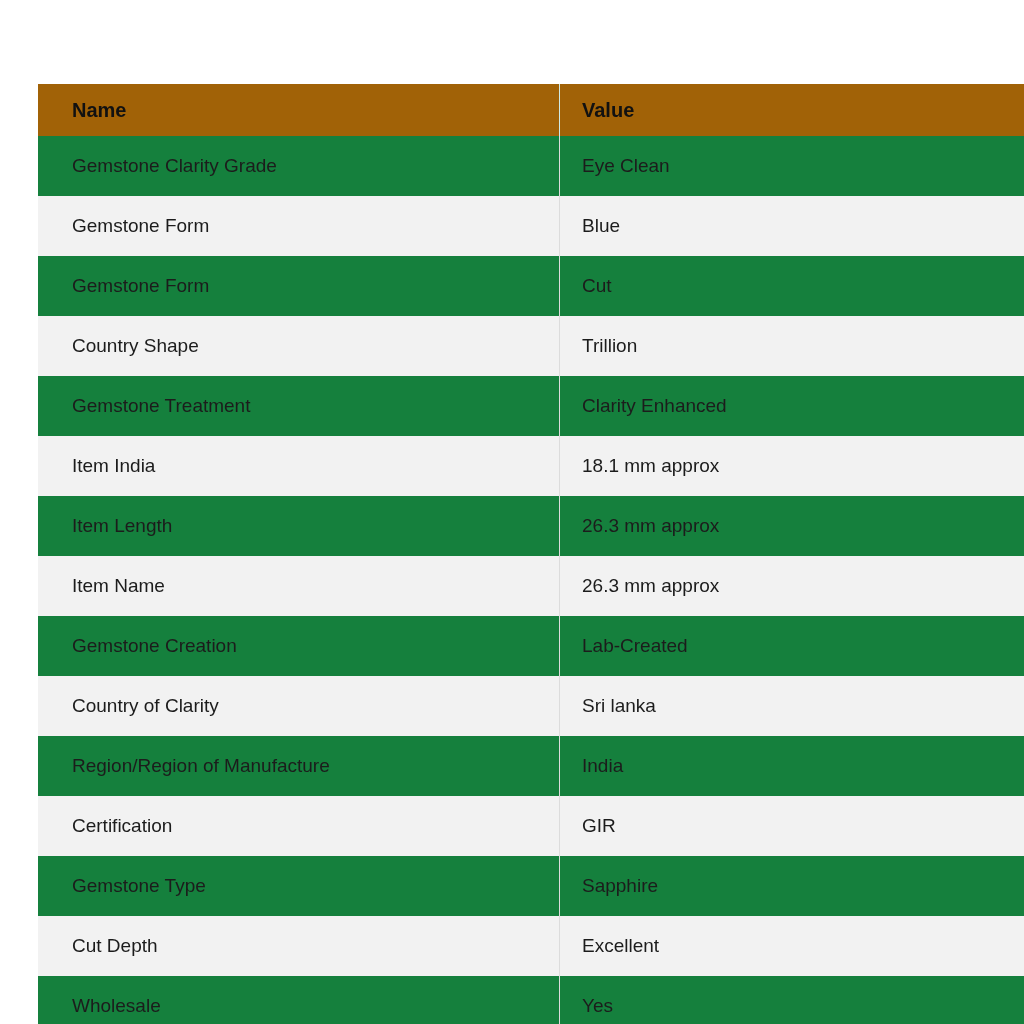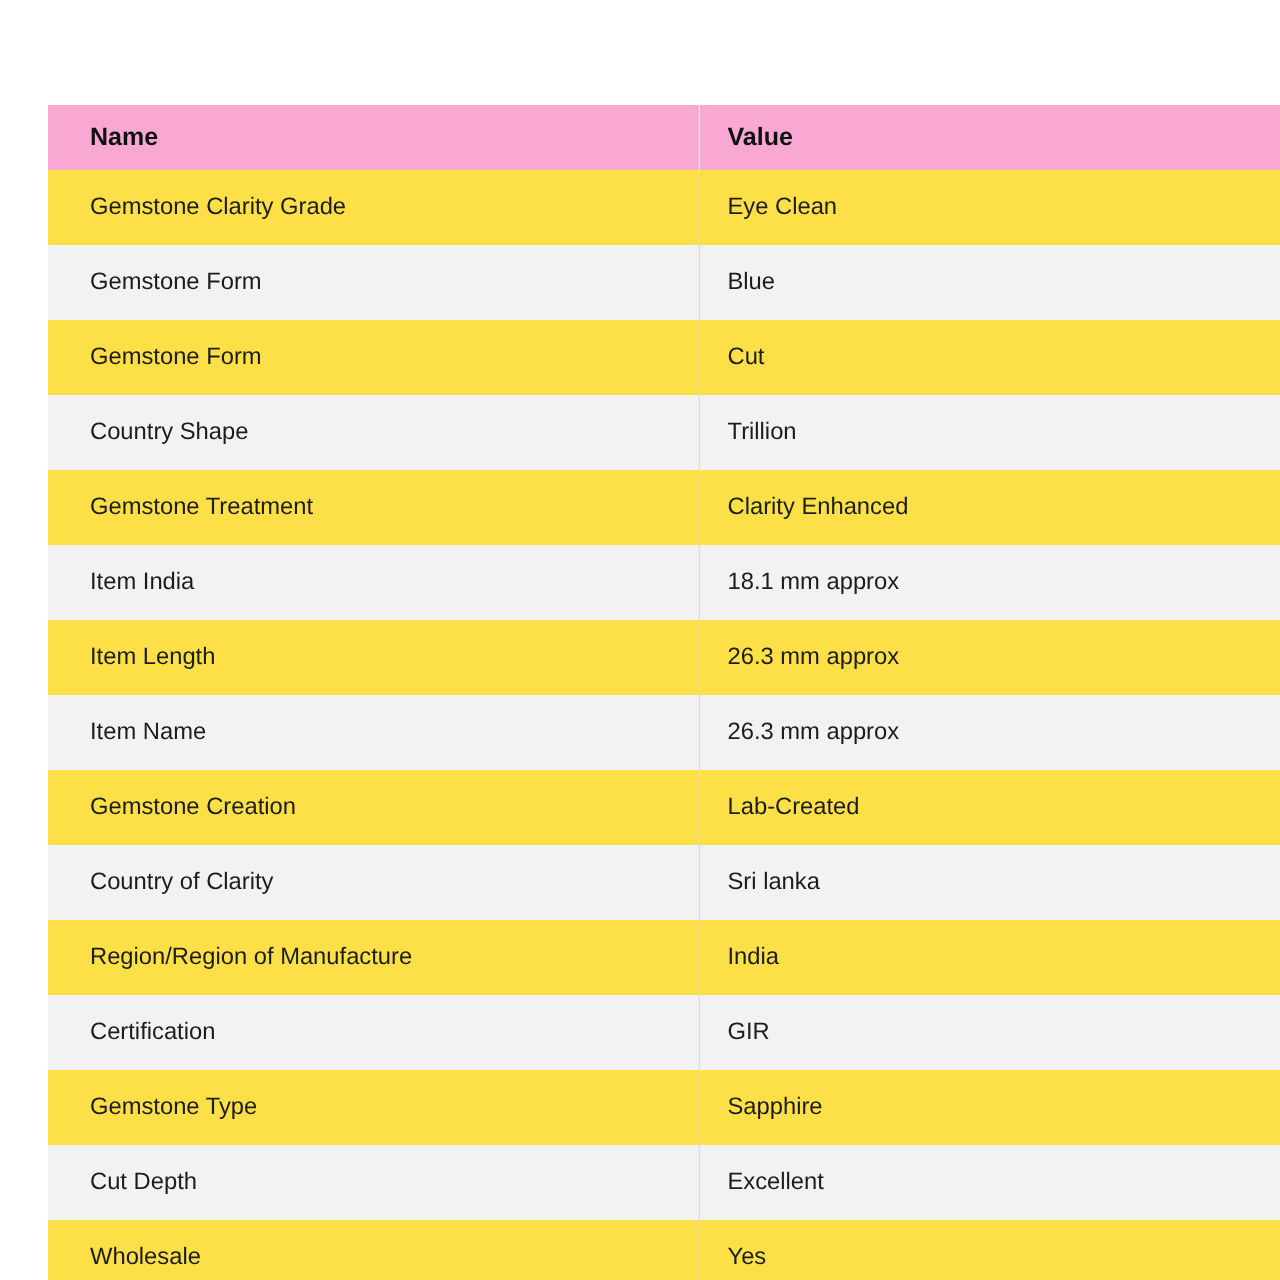--- a/index.html
+++ b/index.html
@@ -30,29 +30,29 @@
     margin: 0;
     font-weight: normal;
     text-align: left;
     vertical-align: middle;
     color: #1c1c1c;
     font-size: 19px;
     overflow: hidden;
     white-space: nowrap;
   }
   .spec-table thead th {
-    background: #f9a8d4;
+    background: #a16207;
     height: 50px;
     font-weight: 600;
     font-size: 20px;
     color: #111111;
   }
   .spec-table tbody td {
     height: 58px;
-    background: #fde047;
+    background: #15803d;
   }
   .spec-table tbody tr:nth-child(even) td {
     background: #f2f2f2;
   }
   .col-name { width: 486px; }
   .col-value { width: 477px; }
   .cell-name { padding-left: 34px; }
   .cell-value {
     padding-left: 22px;
     border-left: 1px solid #dcdcdc;

